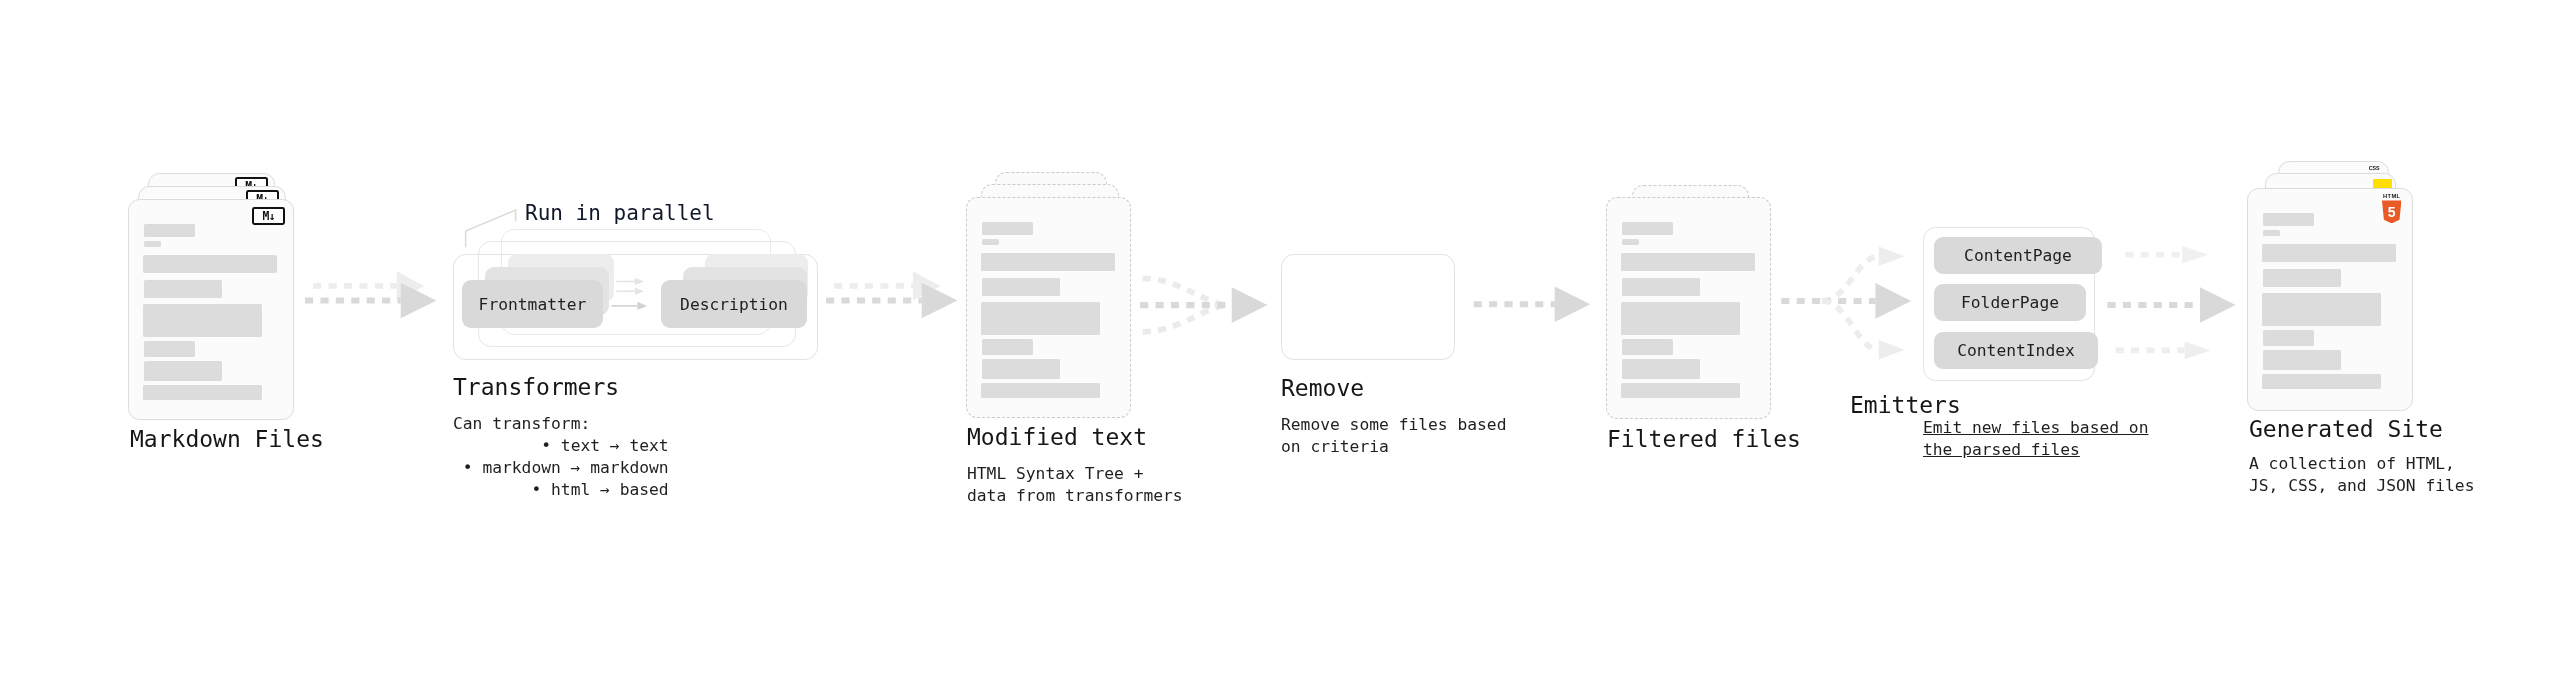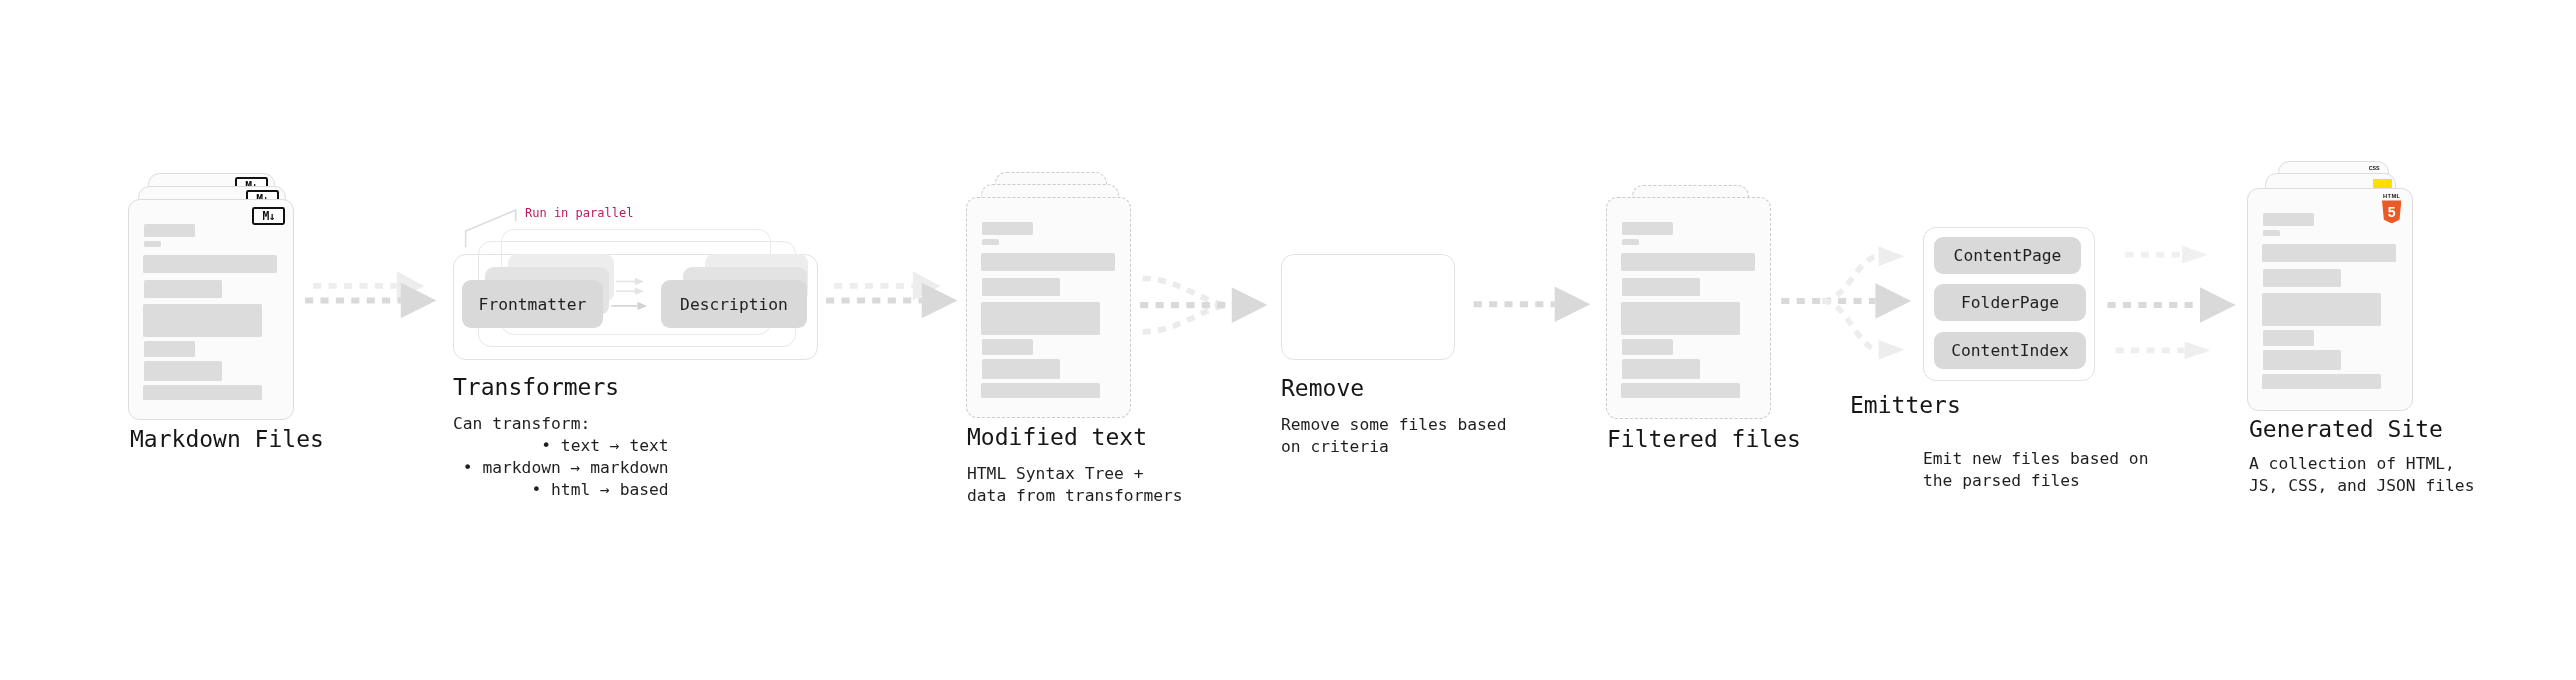--- a/index.html
+++ b/index.html
@@ -42,21 +42,21 @@
   .node{
     position:absolute;background:#d9d9d9;border-radius:9px;box-sizing:border-box;
     display:flex;align-items:center;justify-content:center;
     font-size:16.3px;color:#1f1f1f;white-space:nowrap;
   }
   .node.g1{background:#e3e3e3;}
   .node.g2{background:#ededed;}
   
   .heading{position:absolute;font-size:23px;line-height:23px;color:#161616;white-space:nowrap;}
   .desc{position:absolute;font-size:16.3px;line-height:22px;color:#1f1f1f;white-space:pre-line;}
-  .note{position:absolute;font-size:12px;line-height:16.3px;color:#be185d;white-space:nowrap;}
+  .note{position:absolute;font-size:21px;line-height:16.3px;color:#0f172a;white-space:nowrap;}
   .bullets{position:absolute;font-size:16.3px;line-height:22px;color:#1f1f1f;padding-left:9.8px;}
   .bullets span{display:block;white-space:pre;}
   svg.arrow{position:absolute;overflow:visible;}
 </style>
 </head>
 <body>
 
 <div class="canvas">
 
   <div class="card" style="left:148px;top:173px;width:127px;height:221px;">
@@ -182,25 +182,25 @@
     <line x1="4" y1="70" x2="55" y2="70" stroke="#d9d9d9" stroke-width="7.5" stroke-dasharray="10 9"></line>
     <path d="M 55,70 C 85,70 98,15 124,15" fill="none" stroke="#ededed" stroke-width="7" stroke-dasharray="10 9"></path>
     <polygon points="124,3 156,15 124,27" fill="#ededed"></polygon>
     <line x1="55" y1="70" x2="120" y2="70" stroke="#d9d9d9" stroke-width="7.5" stroke-dasharray="10 9"></line>
     <polygon points="120,48 164,70 120,92" fill="#d9d9d9"></polygon>
     <path d="M 55,70 C 85,70 98,130 124,130" fill="none" stroke="#ededed" stroke-width="7" stroke-dasharray="10 9"></path>
     <polygon points="124,118 156,130 124,142" fill="#ededed"></polygon>
   </svg>
 
   <div class="panel filled" style="left:1923px;top:227px;width:172px;height:154px;"></div>
-  <div class="node" style="left:1934px;top:237px;width:147px;height:37px;">ContentPage</div>
+  <div class="node" style="left:1934px;top:237px;width:168px;height:37px;">ContentPage</div>
   <div class="node" style="left:1934px;top:284px;width:152px;height:37px;">FolderPage</div>
-  <div class="node" style="left:1934px;top:332px;width:152px;height:37px;">ContentIndex</div>
+  <div class="node" style="left:1934px;top:332px;width:164px;height:37px;">ContentIndex</div>
   <div class="heading" style="left:1850px;top:394px;">Emitters</div>
-  <div class="desc" style="left:1923px;top:448px;">Emit new files based on
+  <div class="desc" style="left:1923px;top:417px;text-decoration:underline;">Emit new files based on
 the parsed files</div>
 
   <svg class="arrow" style="left:2101px;top:244px;" width="142" height="122" viewBox="0 0 175 150">
     <line x1="30" y1="13" x2="100" y2="13" stroke="#f0f0f0" stroke-width="7" stroke-dasharray="10 9"></line>
     <polygon points="100,2 132,13 100,24" fill="#f0f0f0"></polygon>
     <line x1="8" y1="75" x2="122" y2="75" stroke="#d9d9d9" stroke-width="7.5" stroke-dasharray="10 9"></line>
     <polygon points="122,53 166,75 122,97" fill="#d9d9d9"></polygon>
     <line x1="18" y1="131" x2="103" y2="131" stroke="#eeeeee" stroke-width="7" stroke-dasharray="10 9"></line>
     <polygon points="103,120 135,131 103,142" fill="#eeeeee"></polygon>
   </svg>

